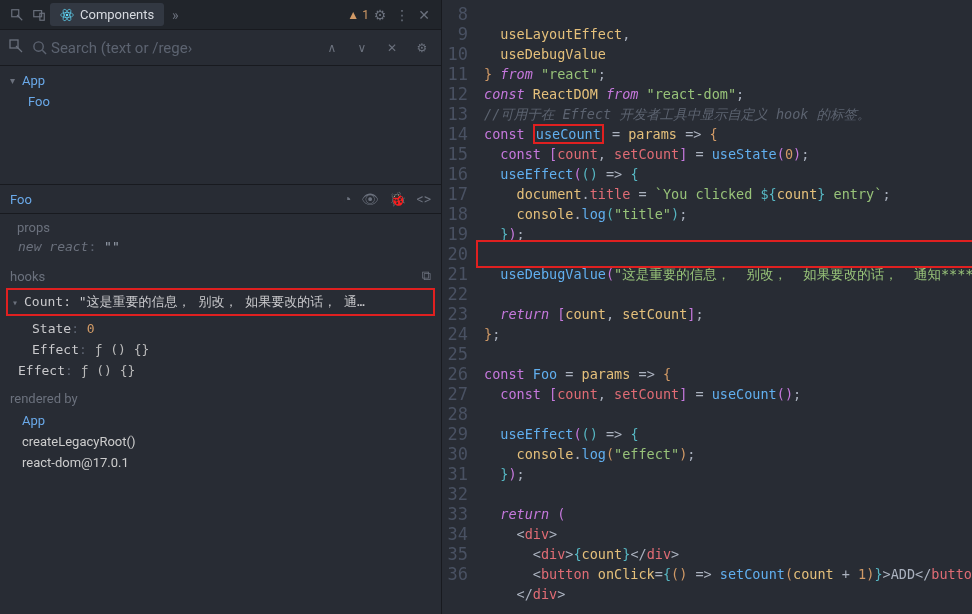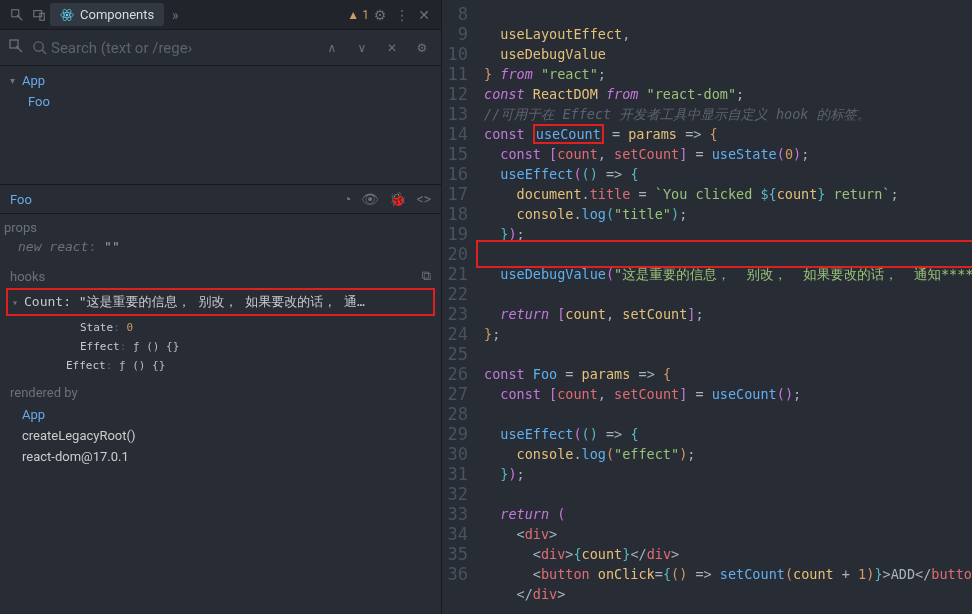--- a/index.html
+++ b/index.html
@@ -83,21 +83,21 @@
     display:flex;align-items:center;
     border-top:1px solid #181a1f;
     border-bottom:1px solid #181a1f;
     padding:6px 10px;
     margin-top:68px;
     color:#6aa9e9;
   }
   .inspected-bar .spacer{flex:1;}
   .inspected-bar .ibtn{color:#6b717d;margin-left:10px;font-size:14px;cursor:pointer;}
   .section {
-    padding:6px 4px 2px;
+    padding:6px 17px 2px;
     color:#6b717d;
     font-size:13px;
   }
   .section-body {
     padding:2px 10px 8px 18px;
     font-family: Menlo, Consolas, monospace;
     font-size:13px;
     color:#9aa2af;
   }
   .new-entry { color:#6b717d;font-style:italic;}
@@ -109,23 +109,22 @@
     margin:2px 6px;
     padding:3px 4px;
     font-family: Menlo, Consolas, monospace;
     font-size:13px;
     color:#c9c9cc;
     white-space:nowrap;overflow:hidden;text-overflow:ellipsis;
   }
   .hook-line{
     padding:3px 10px 3px 32px;
     font-family: Menlo, Consolas, monospace;
-    font-size:11px;
+    font-size:13px;
     color:#c9c9cc;
-    margin-left:48px;
   }
   .hook-line.l2{padding-left:18px;}
   .hval{color:#5c6370;}
   .fn{color:#bbbbbb;}
   .rend-head{padding:10px 10px 4px;color:#6b717d;}
   .rend-line{padding:3px 10px 3px 22px;color:#cccccc;font-size:13px;}
   .rend-line.link{color:#6aa9e9;cursor:pointer;}
   
   .gutter{
     width:34px;
@@ -308,21 +307,21 @@
 </div>
   <div class="code" id="code">
 <span class="param">  useLayoutEffect</span><span class="punc">,</span>
 <span class="param">  useDebugValue</span>
 <span class="brace-y">}</span> <span class="kw">from</span> <span class="str">"react"</span><span class="punc">;</span>
 <span class="kw">const</span> <span class="param">ReactDOM</span> <span class="kw">from</span> <span class="str">"react-dom"</span><span class="punc">;</span>
 <span class="cmt">//可用于在 Effect 开发者工具中显示自定义 hook 的标签。</span>
 <span class="kw2">const</span> <span style="border:2px solid #e02020;padding:0 1px"><span class="fnname">useCount</span></span> <span class="punc">=</span> <span class="param">params</span> <span class="punc">=&gt;</span> <span class="brace-y">{</span>
   <span class="kw2">const</span> <span class="brace-p">[</span><span class="const">count</span><span class="punc">,</span> <span class="const">setCount</span><span class="brace-p">]</span> <span class="punc">=</span> <span class="fnname">useState</span><span class="brace-p">(</span><span class="num">0</span><span class="brace-p">)</span><span class="punc">;</span>
   <span class="fnname">useEffect</span><span class="brace-p">(</span><span class="brace-b">(</span><span class="brace-b">)</span> <span class="punc">=&gt;</span> <span class="brace-b">{</span>
-    <span class="param">document</span><span class="punc">.</span><span class="prop">title</span> <span class="punc">=</span> <span class="str">`You clicked </span><span class="builtin">${</span><span class="param">count</span><span class="builtin">}</span><span class="str"> return`</span><span class="punc">;</span>
+    <span class="param">document</span><span class="punc">.</span><span class="prop">title</span> <span class="punc">=</span> <span class="str">`You clicked </span><span class="builtin">${</span><span class="param">count</span><span class="builtin">}</span><span class="str"> entry`</span><span class="punc">;</span>
     <span class="param">console</span><span class="punc">.</span><span class="fnname">log</span><span class="brace-b">(</span><span class="str">"title"</span><span class="brace-b">)</span><span class="punc">;</span>
   <span class="brace-b">}</span><span class="brace-p">)</span><span class="punc">;</span>
 
   <span class="fnname">useDebugValue</span><span class="brace-p">(</span><span class="str">"这是重要的信息，  别改，  如果要改的话，  通知****"</span>
 
   <span class="kw">return</span> <span class="brace-p">[</span><span class="param">count</span><span class="punc">,</span> <span class="param">setCount</span><span class="brace-p">]</span><span class="punc">;</span>
 <span class="brace-y">}</span><span class="punc">;</span>
 
 <span class="kw2">const</span> <span class="fnname">Foo</span> <span class="punc">=</span> <span class="param">params</span> <span class="punc">=&gt;</span> <span class="brace-y">{</span>
   <span class="kw2">const</span> <span class="brace-p">[</span><span class="const">count</span><span class="punc">,</span> <span class="const">setCount</span><span class="brace-p">]</span> <span class="punc">=</span> <span class="fnname">useCount</span><span class="brace-p">(</span><span class="brace-p">)</span><span class="punc">;</span>

